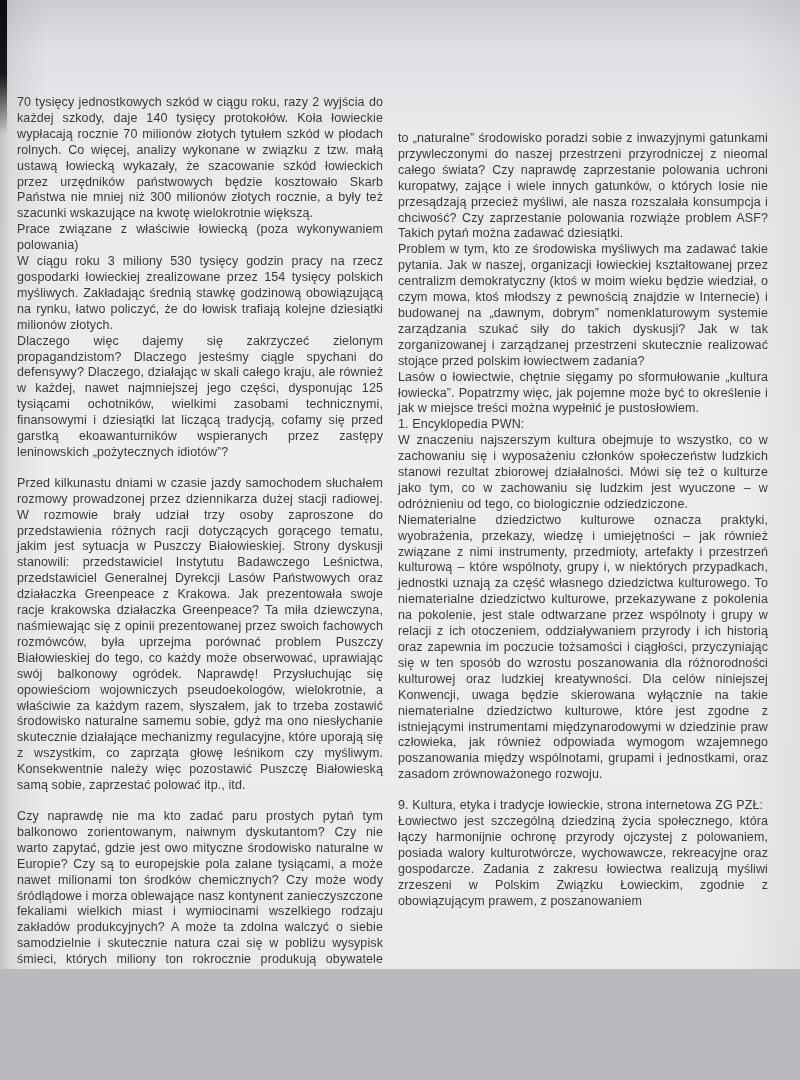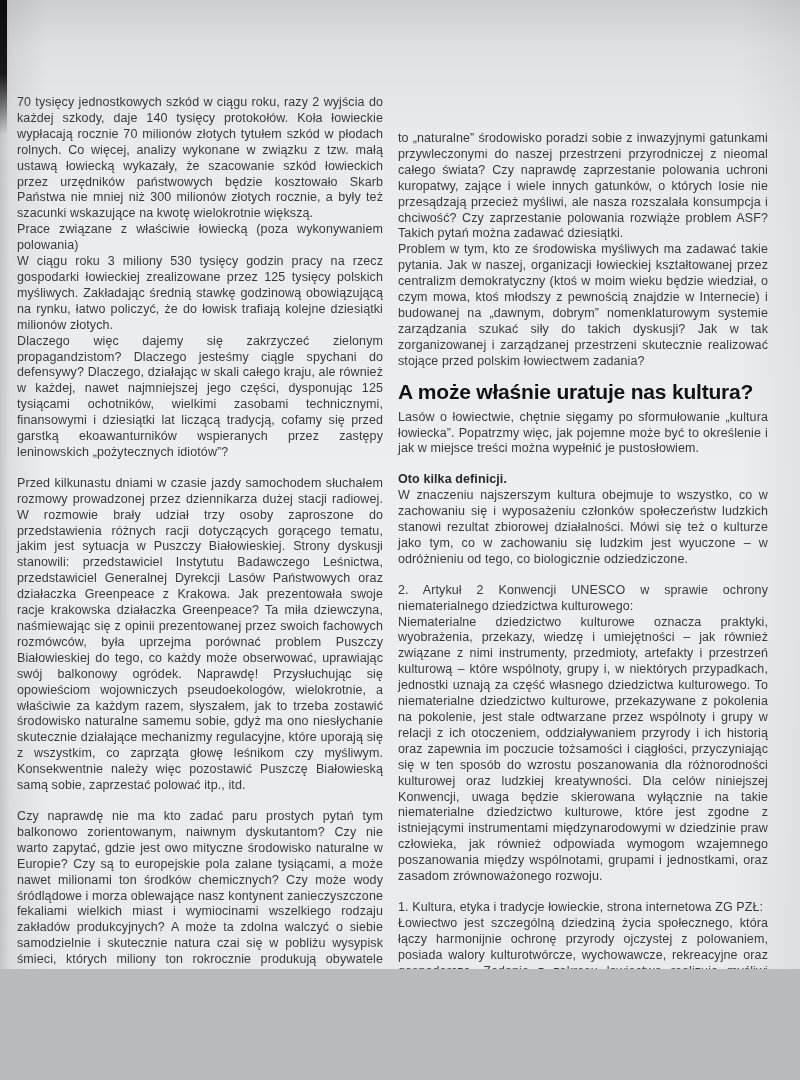--- a/index.html
+++ b/index.html
@@ -60,35 +60,33 @@
 </style>
 </head>
 <body>
 
 <div class="page">
   <div class="edge-strip"></div>
 
   <div id="left-column" class="col col-left">
       <p class="blk body">70 tysięcy jednostkowych szkód w ciągu roku, razy 2 wyjścia do każdej szkody, daje 140 tysięcy protokołów. Koła łowieckie wypłacają rocznie 70 milionów złotych tytułem szkód w płodach rolnych. Co więcej, analizy wykonane w związku z tzw. małą ustawą łowiecką wykazały, że szacowanie szkód łowieckich przez urzędników państwowych będzie kosztowało Skarb Państwa nie mniej niż 300 milionów złotych rocznie, a były też szacunki wskazujące na kwotę wielokrotnie większą.</p>
       <p class="blk body">Prace związane z właściwie łowiecką (poza wykonywaniem polowania)</p>
-      <p class="blk body">W ciągu roku 3 miliony 530 tysięcy godzin pracy na rzecz gospodarki łowieckiej zrealizowane przez 125 tysięcy polskich myśliwych. Zakładając średnią stawkę godzinową obowiązującą na rynku, łatwo policzyć, że do łowisk trafiają kolejne dziesiątki milionów złotych.</p>
+      <p class="blk body">W ciągu roku 3 miliony 530 tysięcy godzin pracy na rzecz gospodarki łowieckiej zrealizowane przez 154 tysięcy polskich myśliwych. Zakładając średnią stawkę godzinową obowiązującą na rynku, łatwo policzyć, że do łowisk trafiają kolejne dziesiątki milionów złotych.</p>
       <p class="blk body">Dlaczego więc dajemy się zakrzyczeć zielonym propagandzistom? Dlaczego jesteśmy ciągle spychani do defensywy? Dlaczego, działając w skali całego kraju, ale również w każdej, nawet najmniejszej jego części, dysponując 125 tysiącami ochotników, wielkimi zasobami technicznymi, finansowymi i dziesiątki lat liczącą tradycją, cofamy się przed garstką ekoawanturników wspieranych przez zastępy leninowskich „pożytecznych idiotów”?</p>
       <p class="blk body gap">Przed kilkunastu dniami w czasie jazdy samochodem słuchałem rozmowy prowadzonej przez dziennikarza dużej stacji radiowej. W rozmowie brały udział trzy osoby zaproszone do przedstawienia różnych racji dotyczących gorącego tematu, jakim jest sytuacja w Puszczy Białowieskiej. Strony dyskusji stanowili: przedstawiciel Instytutu Badawczego Leśnictwa, przedstawiciel Generalnej Dyrekcji Lasów Państwowych oraz działaczka Greenpeace z Krakowa. Jak prezentowała swoje racje krakowska działaczka Greenpeace? Ta miła dziewczyna, naśmiewając się z opinii prezentowanej przez swoich fachowych rozmówców, była uprzejma porównać problem Puszczy Białowieskiej do tego, co każdy może obserwować, uprawiając swój balkonowy ogródek. Naprawdę! Przysłuchując się opowieściom wojowniczych pseudoekologów, wielokrotnie, a właściwie za każdym razem, słyszałem, jak to trzeba zostawić środowisko naturalne samemu sobie, gdyż ma ono niesłychanie skutecznie działające mechanizmy regulacyjne, które uporają się z wszystkim, co zaprząta głowę leśnikom czy myśliwym. Konsekwentnie należy więc pozostawić Puszczę Białowieską samą sobie, zaprzestać polować itp., itd.</p>
       <p class="blk body gap">Czy naprawdę nie ma kto zadać paru prostych pytań tym balkonowo zorientowanym, naiwnym dyskutantom? Czy nie warto zapytać, gdzie jest owo mityczne środowisko naturalne w Europie? Czy są to europejskie pola zalane tysiącami, a może nawet milionami ton środków chemicznych? Czy może wody śródlądowe i morza oblewające nasz kontynent zanieczyszczone fekaliami wielkich miast i wymiocinami wszelkiego rodzaju zakładów produkcyjnych? A może ta zdolna walczyć o siebie samodzielnie i skutecznie natura czai się w pobliżu wysypisk śmieci, których miliony ton rokrocznie produkują obywatele Europy? Może wreszcie tym miejscem, gdzie przetrwała potężna siła odnowy środowiska naturalnego, są zamienione w fabryki drewna współczesne europejskie lasy? Dlaczego wymierają całe gatunki owadów, ptactwa, roślin? Dlaczego inne plenią się w sposób zagrażający już nawet ludzkim siedzibom i plonom? Jak</p>
     </div>
   <div id="right-column" class="col col-right">
       <p class="blk body">to „naturalne” środowisko poradzi sobie z inwazyjnymi gatunkami przywleczonymi do naszej przestrzeni przyrodniczej z nieomal całego świata? Czy naprawdę zaprzestanie polowania uchroni kuropatwy, zające i wiele innych gatunków, o których losie nie przesądzają przecież myśliwi, ale nasza rozszalała konsumpcja i chciwość? Czy zaprzestanie polowania rozwiąże problem ASF? Takich pytań można zadawać dziesiątki.</p>
       <p class="blk body">Problem w tym, kto ze środowiska myśliwych ma zadawać takie pytania. Jak w naszej, organizacji łowieckiej kształtowanej przez centralizm demokratyczny (ktoś w moim wieku będzie wiedział, o czym mowa, ktoś młodszy z pewnością znajdzie w Internecie) i budowanej na „dawnym, dobrym” nomenklaturowym systemie zarządzania szukać siły do takich dyskusji? Jak w tak zorganizowanej i zarządzanej przestrzeni skutecznie realizować stojące przed polskim łowiectwem zadania?</p>
-      <h2 class="blk heading">A może właśnie uratuje nas kultura?</h2>
       <p class="blk body">Lasów o łowiectwie, chętnie sięgamy po sformułowanie „kultura łowiecka”. Popatrzmy więc, jak pojemne może być to określenie i jak w miejsce treści można wypełnić je pustosłowiem.</p>
-      <p class="blk subhead gap">Oto kilka definicji.</p>
+      <p class="blk body">1. Encyklopedia PWN:</p>
       <p class="blk italic">W znaczeniu najszerszym kultura obejmuje to wszystko, co w zachowaniu się i wyposażeniu członków społeczeństw ludzkich stanowi rezultat zbiorowej działalności. Mówi się też o kulturze jako tym, co w zachowaniu się ludzkim jest wyuczone – w odróżnieniu od tego, co biologicznie odziedziczone.</p>
-      <p class="blk body gap">2. Artykuł 2 Konwencji UNESCO w sprawie ochrony niematerialnego dziedzictwa kulturowego:</p>
       <p class="blk italic">Niematerialne dziedzictwo kulturowe oznacza praktyki, wyobrażenia, przekazy, wiedzę i umiejętności – jak również związane z nimi instrumenty, przedmioty, artefakty i przestrzeń kulturową – które wspólnoty, grupy i, w niektórych przypadkach, jednostki uznają za część własnego dziedzictwa kulturowego. To niematerialne dziedzictwo kulturowe, przekazywane z pokolenia na pokolenie, jest stale odtwarzane przez wspólnoty i grupy w relacji z ich otoczeniem, oddziaływaniem przyrody i ich historią oraz zapewnia im poczucie tożsamości i ciągłości, przyczyniając się w ten sposób do wzrostu poszanowania dla różnorodności kulturowej oraz ludzkiej kreatywności. Dla celów niniejszej Konwencji, uwaga będzie skierowana wyłącznie na takie niematerialne dziedzictwo kulturowe, które jest zgodne z istniejącymi instrumentami międzynarodowymi w dziedzinie praw człowieka, jak również odpowiada wymogom wzajemnego poszanowania między wspólnotami, grupami i jednostkami, oraz zasadom zrównoważonego rozwoju.</p>
-      <p class="blk body gap">1. Kultura, etyka i tradycje łowieckie, strona internetowa ZG PZŁ:</p>
+      <p class="blk body gap">9. Kultura, etyka i tradycje łowieckie, strona internetowa ZG PZŁ:</p>
       <p class="blk italic">Łowiectwo jest szczególną dziedziną życia społecznego, która łączy harmonijnie ochronę przyrody ojczystej z polowaniem, posiada walory kulturotwórcze, wychowawcze, rekreacyjne oraz gospodarcze. Zadania z zakresu łowiectwa realizują myśliwi zrzeszeni w Polskim Związku Łowieckim, zgodnie z obowiązującym prawem, z poszanowaniem</p>
     </div>
 
   <div class="footer-mag">
     <span class="mag-label">MAGAZYN</span>
     <span class="mag-logo">SEZON</span>
   </div>
   <div class="footer-bar"></div>
   <div class="footer-num">23</div>
 </div>

